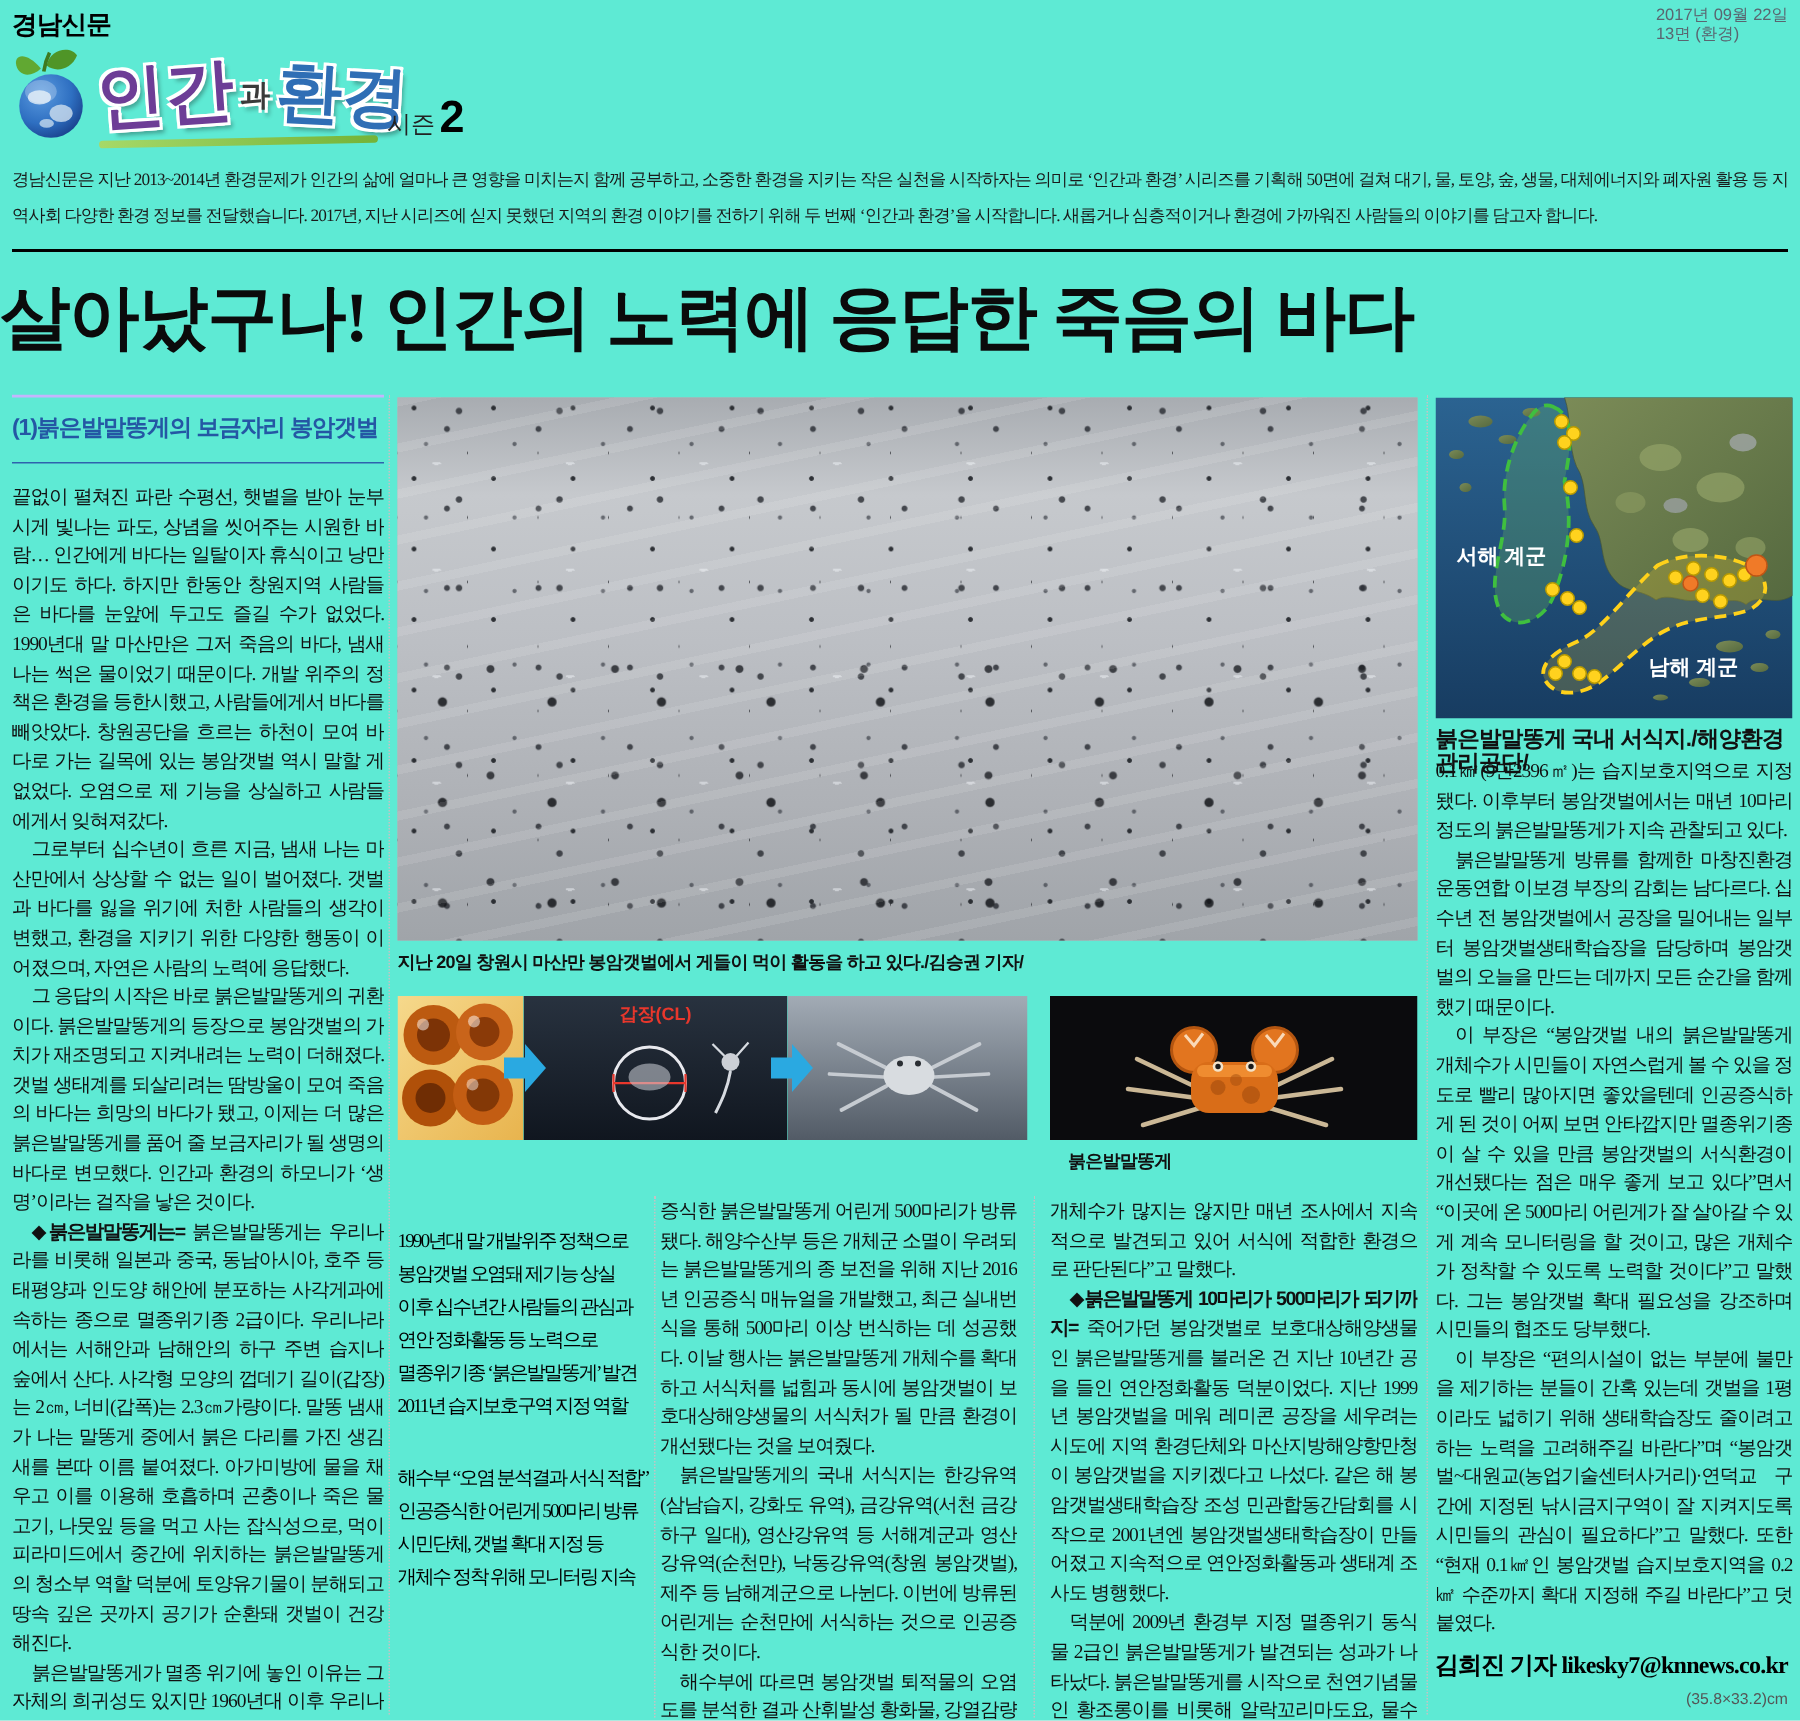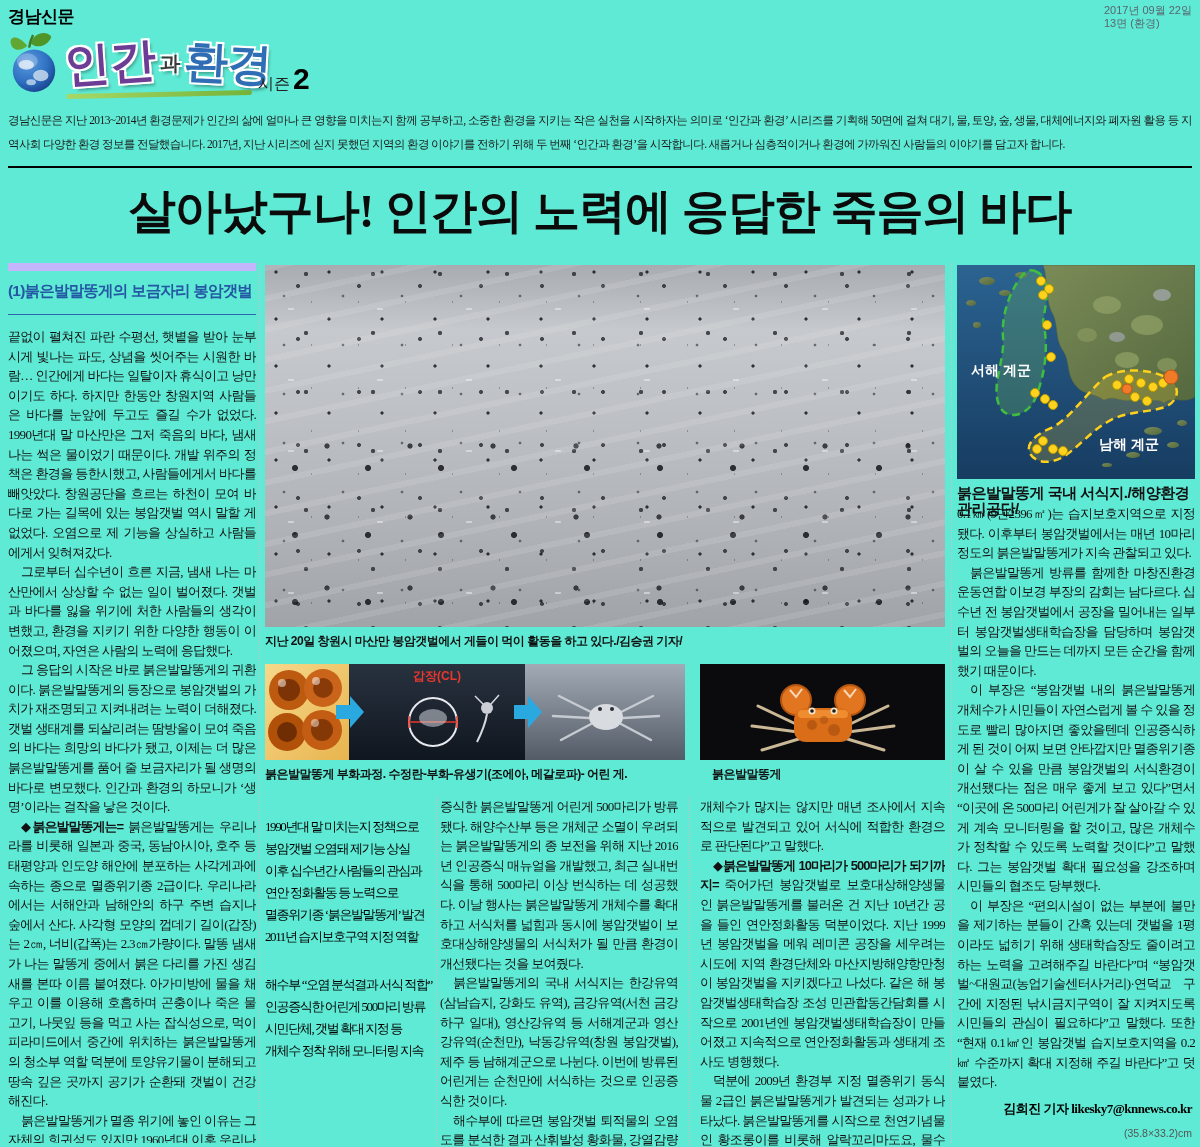--- a/index.html
+++ b/index.html
@@ -24,43 +24,43 @@
   .logo-swoosh{left:66px;top:92px;width:186px;height:5px;border-radius:4px;
       background:linear-gradient(90deg,#a6d968,#74b338);transform:rotate(-1.2deg);}
   .season{left:258px;top:62px;font-family:"Liberation Sans","DejaVu Sans",sans-serif;white-space:nowrap;}
   .season-word{font-size:16px;color:#222;}
   .season-num{font-size:30px;font-weight:bold;color:#000;margin-left:3px;}
 
   
   .intro{left:8px;top:108px;width:1184px;height:52px;overflow:hidden;
          font-size:11.5px;line-height:24px;letter-spacing:-0.6px;text-align:justify;color:#1a1a1a;}
   .rule-head{left:8px;top:166px;width:1184px;height:2px;background:#000;}
-  .headline{left:0;top:180px;width:1200px;text-align:center;font-weight:bold;
+  .headline{left:0;top:180px;width:1200px;text-align:left;font-weight:bold;
             font-size:47px;letter-spacing:-1px;color:#0b0b0b;}
 
   
   .vrule{border-left:1px dotted #c3c3c3;width:0;}
 
   
-  .kicker{border-top:8px solid #c4b5fd;border-bottom:1px solid #2e63ad;color:#2457a4;
+  .kicker{border-top:2px solid #c4b5fd;border-bottom:1px solid #2e63ad;color:#2457a4;
           font-family:"Liberation Sans","DejaVu Sans",sans-serif;font-weight:bold;font-size:15.5px;
           letter-spacing:-0.8px;padding:10px 0 12px;margin-bottom:12px;white-space:nowrap;overflow:hidden;}
   .bodycol{overflow:hidden;}
   .bodycol p{margin:0;font-size:13px;line-height:19.6px;letter-spacing:-0.7px;
              text-align:justify;text-indent:1em;}
   .bodycol p.flush{text-indent:0;}
   .lead{font-family:"Liberation Sans","DejaVu Sans",sans-serif;font-weight:bold;letter-spacing:-1px;}
   .col-a{left:8px;top:263px;width:248px;height:880px;}
   .col-b{left:265px;top:800px;width:168px;height:345px;overflow:hidden;padding-top:16px;box-sizing:border-box;}
   .pq-line{font-size:13px;line-height:22px;letter-spacing:-1.4px;white-space:nowrap;color:#000;}
   .pq-gap{height:26px;}
   .col-c{left:440px;top:797px;width:238px;height:350px;}
   .col-d{left:700px;top:797px;width:245px;height:350px;}
   .col-e{left:957px;top:504px;width:238px;height:592px;}
-  .byline{right:8px;top:1100px;font-weight:bold;font-size:13px;letter-spacing:-0.5px;color:#000;}
+  .byline{right:8px;top:1100px;font-weight:bold;font-size:16px;letter-spacing:-0.5px;color:#000;}
   .size-note{right:8px;top:1127px;font-family:"Liberation Sans","DejaVu Sans",sans-serif;
              font-size:10.5px;color:#555;}
 
   
   .caption{font-family:"Liberation Sans","DejaVu Sans",sans-serif;font-weight:bold;
            font-size:12px;line-height:16px;letter-spacing:-0.5px;color:#111;}
 
   
   .photo-main{left:265px;top:265px;width:680px;height:362px;background-color:#b5b8bc;
     background-image:
@@ -219,21 +219,20 @@
       <svg width="30" height="48" viewBox="0 0 30 48">
           <polygon points="1,17 15,17 15,8 29,24 15,40 15,31 1,31" fill="#2aa9e1"></polygon>
         </svg>
     </div>
     <div class="hatch-arrow" style="left:248px;">
       <svg width="30" height="48" viewBox="0 0 30 48">
           <polygon points="1,17 15,17 15,8 29,24 15,40 15,31 1,31" fill="#2aa9e1"></polygon>
         </svg>
     </div>
   </div>
-  <div class="abs caption cap-hatch">붉은발말똥게 부화과정. 수정란-부화-유생기(조에아, 메갈로파)- 어린 게.</div>
 
   <div class="abs photo-crab">
     <svg width="245" height="96" viewBox="0 0 245 96">
       <rect width="245" height="96" fill="#0b0b0d"></rect>
       <g stroke="#cbb896" stroke-width="3" stroke-linecap="round">
         <path d="M100,62 L58,42"></path>
           <path d="M98,68 L52,62"></path>
           <path d="M102,74 L62,86"></path>
         <path d="M146,62 L188,42"></path>
           <path d="M148,68 L194,62"></path>
@@ -312,21 +311,21 @@
       </g>
       <circle cx="214" cy="112" r="7" fill="#f07a28" stroke="#c05515" stroke-width="1"></circle>
       <circle cx="170" cy="124" r="5" fill="#f07a28" stroke="#c05515" stroke-width="1"></circle>
       <text x="14" y="110" class="map-label" font-size="14" fill="#ffffff">서해 계군</text>
       <text x="142" y="184" class="map-label" font-size="14" fill="#ffffff">남해 계군</text>
     </svg>
   </div>
   <div class="abs caption cap-map">붉은발말똥게 국내 서식지./해양환경관리공단/</div>
 
   <div class="abs col-b">
-    <div class="pq-line">1990년대 말 미치는지 정책으로</div>
+    <div class="pq-line">1990년대 말 개발위주 정책으로</div>
     <div class="pq-line">봉암갯벌 오염돼 제기능 상실</div>
     <div class="pq-line">이후 십수년간 사람들의 관심과</div>
     <div class="pq-line">연안 정화활동 등 노력으로</div>
     <div class="pq-line">멸종위기종 ‘붉은발말똥게’ 발견</div>
     <div class="pq-line">2011년 습지보호구역 지정 역할</div>
     <div class="pq-gap"></div>
     <div class="pq-line">해수부 “오염 분석결과 서식 적합”</div>
     <div class="pq-line">인공증식한 어린게 500마리 방류</div>
     <div class="pq-line">시민단체, 갯벌 확대 지정 등</div>
     <div class="pq-line">개체수 정착 위해 모니터링 지속</div>

